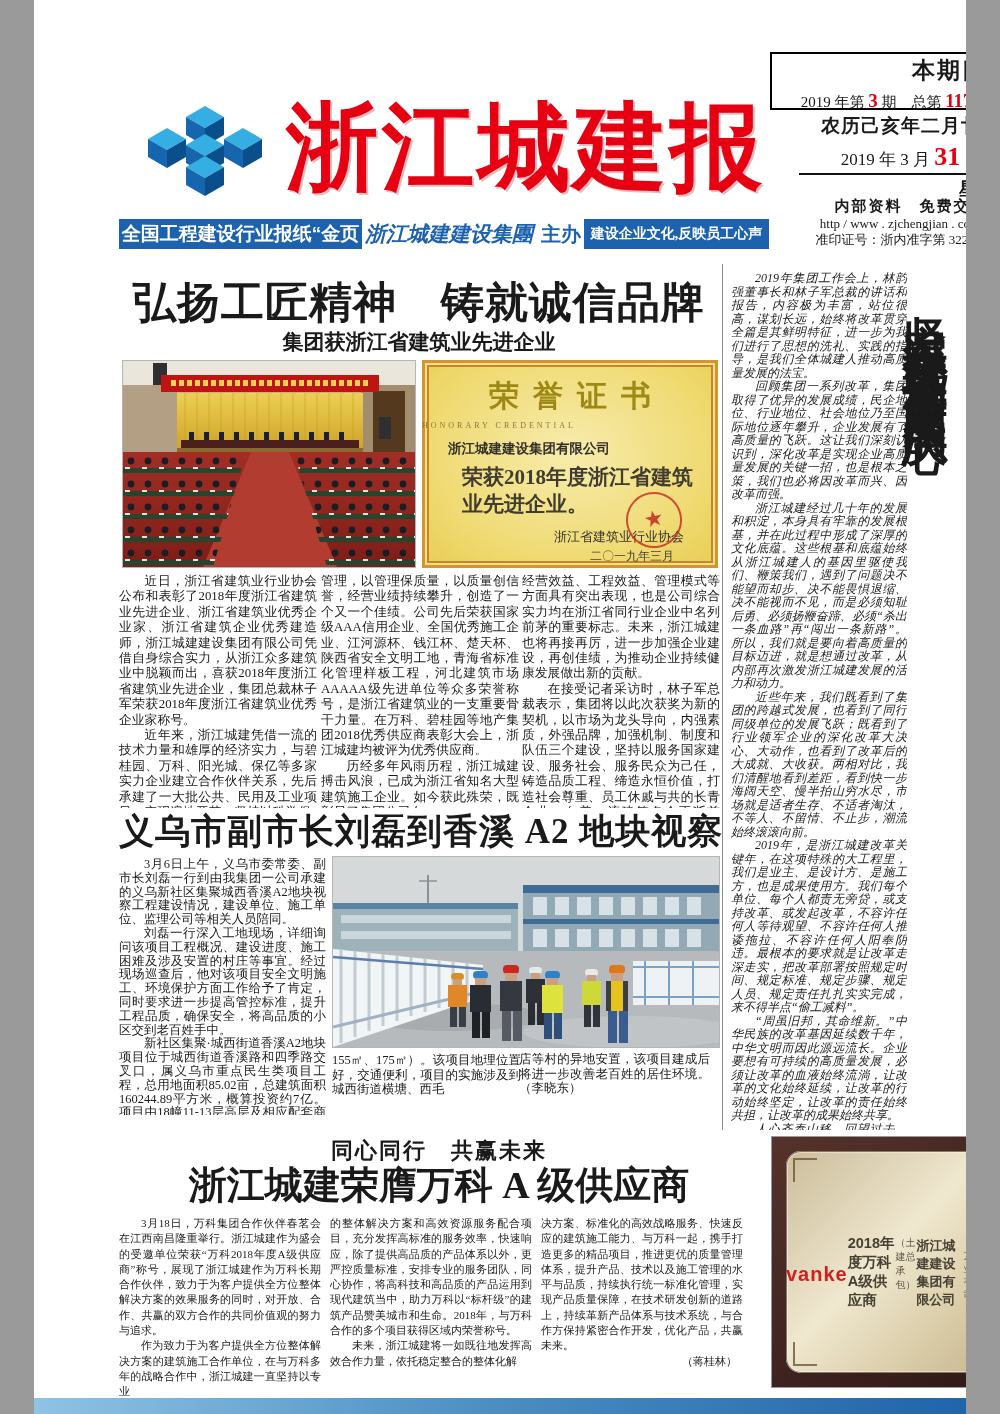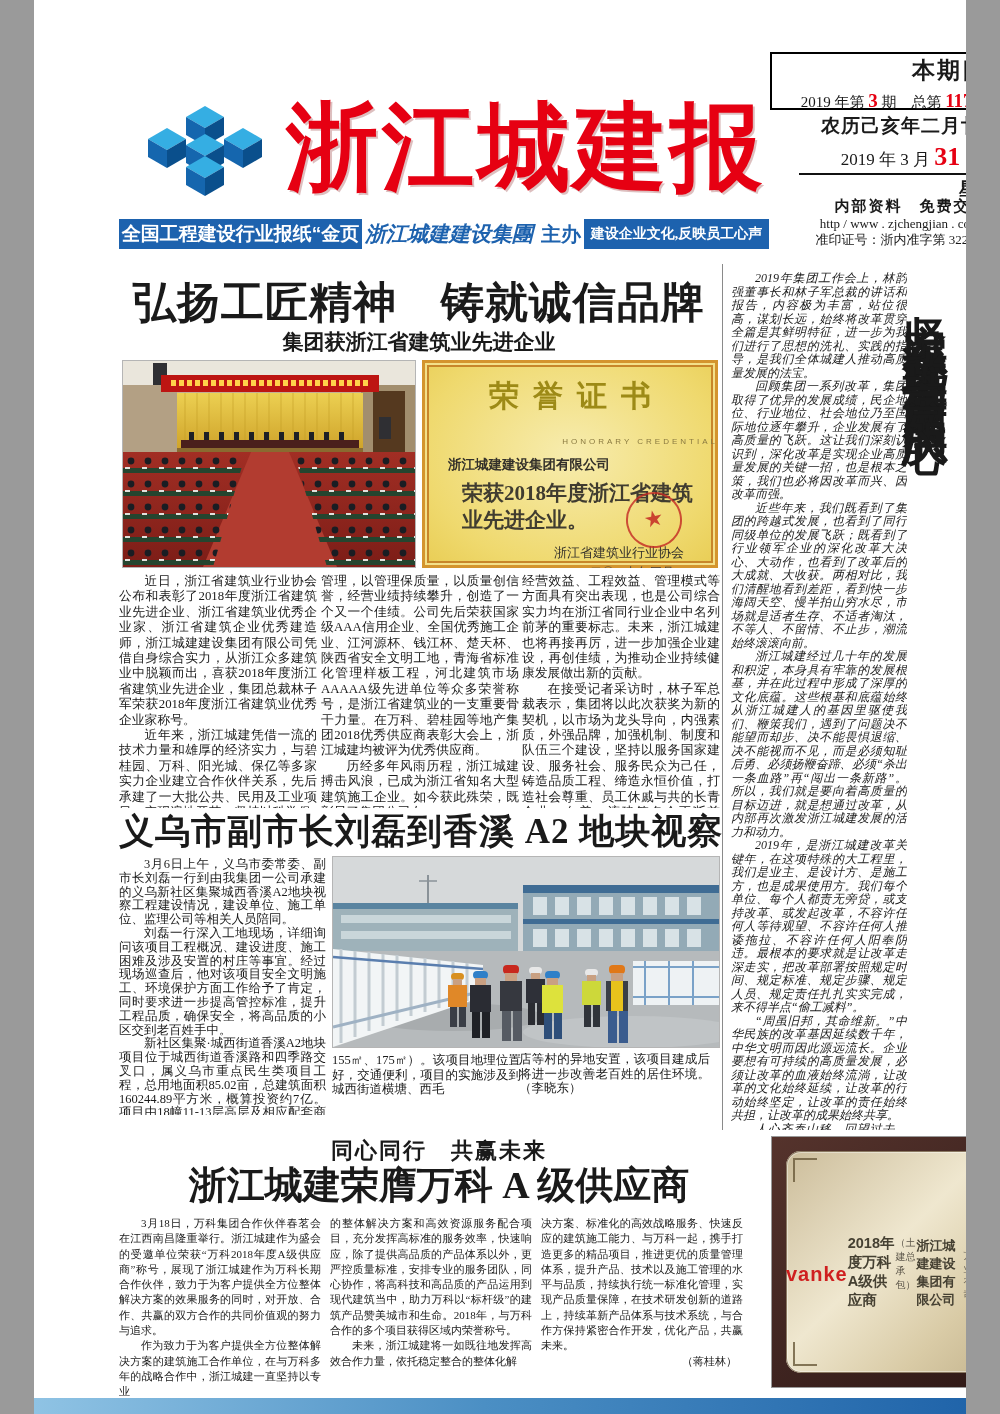--- a/index.html
+++ b/index.html
@@ -45,21 +45,21 @@
   .byline-p{text-align:right;text-indent:0 !important;padding-right:6px;}
 
   
   .a1-headline{left:85px;top:274px;width:600px;font-size:43px;font-weight:900;letter-spacing:1px;text-align:center;white-space:nowrap;}
   .a1-subhead{left:85px;top:328px;width:600px;font-size:21px;font-weight:600;text-align:center;}
   .photo{border:1px solid #b5b5b5;box-sizing:border-box;background:#ddd;}
   .photo1{left:88px;top:360px;width:294px;height:208px;}
   .cert{left:388px;top:360px;width:296px;height:208px;background:radial-gradient(ellipse at 50% 45%,#f7ecae 0%,#efd96e 70%,#e8cc52 100%);
         box-shadow:inset 0 0 0 3px #d4942e,inset 0 0 0 5px #f3e08a,inset 0 0 0 7px #c8862a;box-sizing:border-box;overflow:hidden;}
   .cert-title{margin-top:16px;text-align:center;font-size:30px;font-weight:900;color:#9d8a16;letter-spacing:14px;text-indent:14px;}
-  .cert-en{text-align:right;font-size:8px;letter-spacing:3px;color:#8a7a40;margin-top:20px;}
+  .cert-en{text-align:left;font-size:8px;letter-spacing:3px;color:#8a7a40;margin-top:4px;font-family:Liberation Serif, serif;}
   .cert-recipient{margin:10px 0 0 26px;font-size:13.5px;color:#33302a;font-weight:bold;}
   .cert-body{margin:6px 24px 0 40px;font-size:21px;font-weight:bold;color:#403c30;line-height:27px;}
   .cert-issuer{text-align:right;margin:10px 34px 0 0;font-size:13px;color:#33302a;}
   .cert-date{text-align:right;margin:2px 44px 0 0;font-size:12px;color:#44403a;}
   .seal{position:absolute;right:36px;bottom:20px;width:52px;height:52px;border:2.5px solid rgba(195,40,35,.8);
         border-radius:50%;color:rgba(195,40,35,.85);font-size:22px;text-align:center;line-height:50px;transform:rotate(-12deg);}
   .a1-col{top:574px;width:198px;height:234px;}
   .a1c1{left:85px;} .a1c2{left:287px;} .a1c3{left:488px;}
 
   
@@ -254,22 +254,22 @@
     <p>历经多年风雨历程，浙江城建搏击风浪，已成为浙江省知名大型建筑施工企业。如今获此殊荣，既彰显了集团公司在</p>
   </div>
   <div class="abs btxt a1-col a1c3">
     <p class="noindent">经营效益、工程效益、管理模式等方面具有突出表现，也是公司综合实力均在浙江省同行业企业中名列前茅的重要标志。未来，浙江城建也将再接再厉，进一步加强企业建设，再创佳绩，为推动企业持续健康发展做出新的贡献。</p>
     <p>在接受记者采访时，林子军总裁表示，集团将以此次获奖为新的契机，以市场为龙头导向，内强素质，外强品牌，加强机制、制度和队伍三个建设，坚持以服务国家建设、服务社会、服务民众为己任，铸造品质工程、缔造永恒价值，打造社会尊重、员工休戚与共的长青企业，向着一流建筑名企不断前进！　　（陈建）</p>
   </div>
 
   <div class="abs sb-text">
     <p>2019年集团工作会上，林韵强董事长和林子军总裁的讲话和报告，内容极为丰富，站位很高，谋划长远，始终将改革贯穿全篇是其鲜明特征，进一步为我们进行了思想的洗礼、实践的指导，是我们全体城建人推动高质量发展的法宝。</p>
     <p>回顾集团一系列改革，集团取得了优异的发展成绩，民企地位、行业地位、社会地位乃至国际地位逐年攀升，企业发展有了高质量的飞跃。这让我们深刻认识到，深化改革是实现企业高质量发展的关键一招，也是根本之策，我们也必将因改革而兴、因改革而强。</p>
+    <p>浙江城建经过几十年的发展和积淀，本身具有牢靠的发展根基，并在此过程中形成了深厚的文化底蕴。这些根基和底蕴始终从浙江城建人的基因里驱使我们、鞭策我们，遇到了问题决不能望而却步、决不能畏惧退缩、决不能视而不见，而是必须知耻后勇、必须扬鞭奋蹄、必须“杀出一条血路”再“闯出一条新路”。所以，我们就是要向着高质量的目标迈进，就是想通过改革，从内部再次激发浙江城建发展的活力和动力。</p>
     <p>近些年来，我们既看到了集团的跨越式发展，也看到了同行同级单位的发展飞跃；既看到了行业领军企业的深化改革大决心、大动作，也看到了改革后的大成就、大收获。两相对比，我们清醒地看到差距，看到快一步海阔天空、慢半拍山穷水尽，市场就是适者生存、不适者淘汰，不等人、不留情、不止步，潮流始终滚滚向前。</p>
-    <p>浙江城建经过几十年的发展和积淀，本身具有牢靠的发展根基，并在此过程中形成了深厚的文化底蕴。这些根基和底蕴始终从浙江城建人的基因里驱使我们、鞭策我们，遇到了问题决不能望而却步、决不能畏惧退缩、决不能视而不见，而是必须知耻后勇、必须扬鞭奋蹄、必须“杀出一条血路”再“闯出一条新路”。所以，我们就是要向着高质量的目标迈进，就是想通过改革，从内部再次激发浙江城建发展的活力和动力。</p>
     <p>2019年，是浙江城建改革关键年，在这项特殊的大工程里，我们是业主、是设计方、是施工方，也是成果使用方。我们每个单位、每个人都责无旁贷，或支持改革、或发起改革，不容许任何人等待观望、不容许任何人推诿拖拉、不容许任何人阳奉阴违。最根本的要求就是让改革走深走实，把改革部署按照规定时间、规定标准、规定步骤、规定人员、规定责任扎扎实实完成，来不得半点“偷工减料”。</p>
     <p>“周虽旧邦，其命维新。”中华民族的改革基因延续数千年，中华文明而因此源远流长。企业要想有可持续的高质量发展，必须让改革的血液始终流淌，让改革的文化始终延续，让改革的行动始终坚定，让改革的责任始终共担，让改革的成果始终共享。</p>
     <p>人心齐泰山移。回望过去，我们始终受益于改革汇聚的磅礴力量；展望未来，我们期待共同携手，因改革而优质、因改革而兴旺、因改革而强大。</p>
   </div>
   <div class="abs v-headline hei">坚定以深化改革推动高质量发展的决心</div>
 
   <div class="abs a2-headline">义乌市副市长刘磊到香溪 A2 地块视察</div>
 
   <div class="abs btxt a2-col1">
     <p>3月6日上午，义乌市委常委、副市长刘磊一行到由我集团一公司承建的义乌新社区集聚城西香溪A2地块视察工程建设情况，建设单位、施工单位、监理公司等相关人员陪同。</p>

